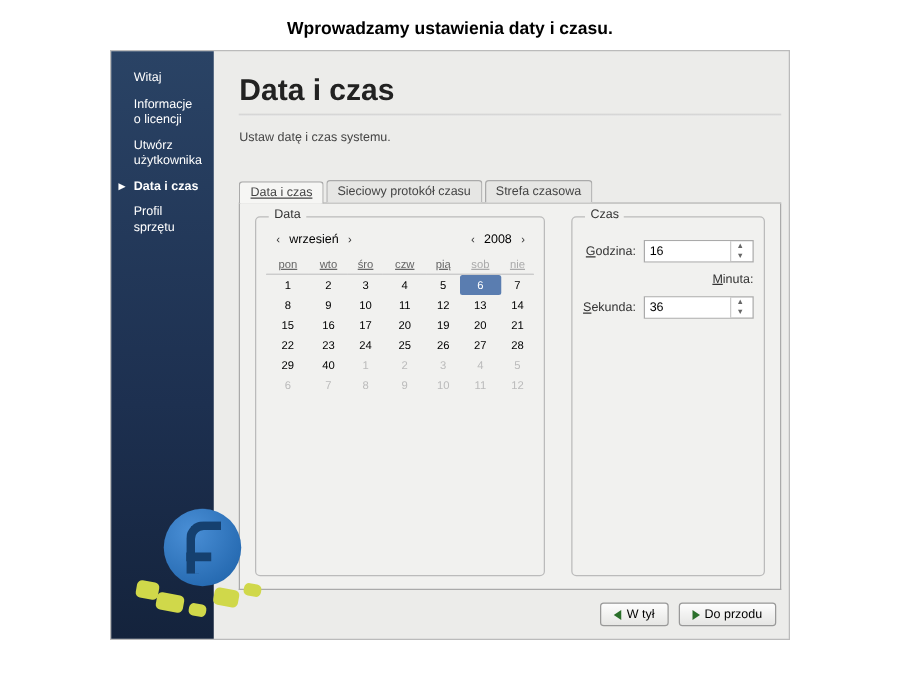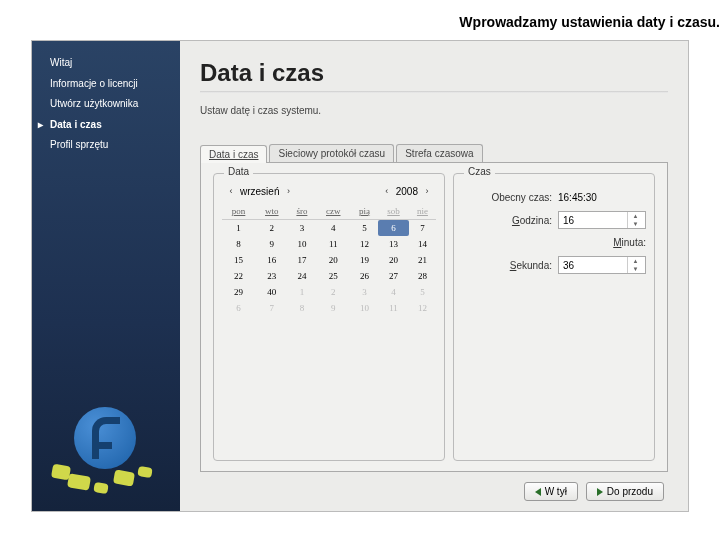--- a/index.html
+++ b/index.html
@@ -1,19 +1,19 @@
 <!DOCTYPE html>
 <html><head>
 <meta charset="utf-8">
 <style>
   * { box-sizing: border-box; margin: 0; padding: 0; }
   body { font-family: sans-serif; font-size: 11px; background: #fff; }
   .page { width: 720px; height: 540px; position: relative; }
-  .caption { text-align: right; font-size: 14px; font-weight: bold; padding: 14px 0 10px; }
-  .app { width: 658px; height: 472px; margin: 0 auto; display: flex; border: 1px solid #bbb; background: #ececea; }
+  .caption { text-align: center; font-size: 14px; font-weight: bold; padding: 14px 0 10px; }
+  .app { width: 544px; height: 472px; margin: 0 auto; display: flex; border: 1px solid #bbb; background: #ececea; }
   .sidebar { width: 148px; background: linear-gradient(to bottom, #2a4365 0%, #1d3050 60%, #14233c 100%); color: #fff; padding: 12px 0 0 0; position: relative; }
   .sidebar-item { padding: 4px 10px 4px 18px; font-size: 10px; line-height: 1.25; cursor: pointer; }
   .sidebar-item.active { font-weight: bold; position: relative; }
   .sidebar-item.active::before { content: "▸"; position: absolute; left: 6px; }
   .sidebar-logo { position: absolute; bottom: 14px; left: 14px; width: 120px; height: 90px; }
   .logo-box { position: relative; width: 120px; height: 90px; }
   .logo-circle { width: 62px; height: 62px; border-radius: 50%; background: radial-gradient(circle at 35% 30%, #4a8fd6, #1b5fa6); position: absolute; left: 28px; top: 0; }
   .logo-f { position: absolute; left: 46px; top: 10px; width: 28px; height: 42px; border: 7px solid #15406f; border-right: none; border-bottom: none; border-radius: 14px 0 0 0; }
   .logo-f::after { content: ""; position: absolute; left: -7px; top: 18px; width: 20px; height: 7px; background: #15406f; }
   .blob { position: absolute; background: #d0d84a; width: 18px; height: 14px; border-radius: 4px; transform: rotate(10deg); }
@@ -21,29 +21,29 @@
   .b2 { left: 22px; bottom: 8px; width: 22px; }
   .b3 { left: 48px; bottom: 4px; width: 14px; height: 10px; }
   .b4 { left: 68px; bottom: 12px; width: 20px; }
   .b5 { left: 92px; bottom: 20px; width: 14px; height: 10px; }
   .main { flex: 1; padding: 18px 20px 10px 20px; display: flex; flex-direction: column; }
   .title { font-size: 24px; font-weight: bold; color: #222; }
   .subtitle { font-size: 10px; color: #444; margin: 12px 0 28px; }
   .tabbar { display: flex; gap: 2px; border-bottom: 1px solid #aaa; }
   .tab { padding: 3px 8px; font-size: 10px; background: #e6e6e4; border: 1px solid #aaa; border-bottom: none; border-radius: 3px 3px 0 0; cursor: pointer; color: #444; }
   .tab.active { background: #f6f6f4; font-weight: normal; position: relative; top: 1px; text-decoration: underline; }
-  .tab-body { flex: 1; background: #f1f1ef; border: 1px solid #aaa; border-top: none; padding: 10px 12px; display: flex; gap: 8px; }
+  .tab-body { flex: 1; background: #f1f1ef; border: 1px solid #aaa; border-top: none; padding: 10px 12px; display: flex; gap: 21px; }
   .groupbox { position: relative; border: 1px solid #bbb; border-radius: 4px; padding: 10px 8px 8px; }
   .groupbox-label { position: absolute; top: -8px; left: 10px; background: #f1f1ef; padding: 0 4px; font-size: 10px; color: #333; }
   .date-box { width: 232px; }
   .time-box { flex: 1; }
   .month-nav { display: flex; align-items: center; justify-content: space-between; font-size: 10px; padding: 2px 4px 6px; }
   .nav-seg { display: flex; align-items: center; gap: 4px; }
   .nav-btn { width: 10px; height: 10px; border: none; background: none; font-size: 9px; color: #333; cursor: pointer; line-height: 1; padding: 0; }
-  table.cal { width: 100%; border-collapse: collapse; font-size: 9px; text-align: center; font-family: Liberation Serif, serif; }
+  table.cal { width: 100%; border-collapse: collapse; font-size: 9px; text-align: center; }
   table.cal th { padding: 3px 0; font-weight: normal; color: #666; border-bottom: 1px solid #ccc; text-decoration: underline; }
   table.cal th.weekend { color: #aaa; }
   table.cal td { padding: 3px 0; cursor: pointer; }
   table.cal td.other { color: #bbb; }
   table.cal td.sel { background: #5a7db0; color: #fff; border-radius: 2px; }
   .time-row { display: flex; align-items: center; justify-content: flex-end; gap: 6px; margin: 8px 0; font-size: 10px; }
   .time-label { text-align: right; color: #333; }
   .time-label u { text-decoration: underline; }
   .spinner { display: flex; align-items: stretch; border: 1px solid #aaa; background: #fff; height: 18px; width: 88px; }
   .spinner input { border: none; width: 68px; padding: 0 4px; font-size: 10px; outline: none; }
@@ -177,24 +177,20 @@
                   <td class="other">11</td>
                   <td class="other">12</td>
                 </tr>
               </tbody>
           </table>
         </div>
 
         <div class="groupbox time-box">
           <div class="groupbox-label">Czas</div>
           <div class="time-row">
-            <span class="time-label">Obecny czas:</span>
-            <span style="width:88px;text-align:left;">16:45:30</span>
-          </div>
-          <div class="time-row">
             <span class="time-label"><u>G</u>odzina:</span>
             <div class="spinner">
               <input value="16" style="">
               <div class="arrows">
                   <div>▲</div>
                   <div>▼</div>
                 </div>
             </div>
           </div>
           <div class="time-row">

